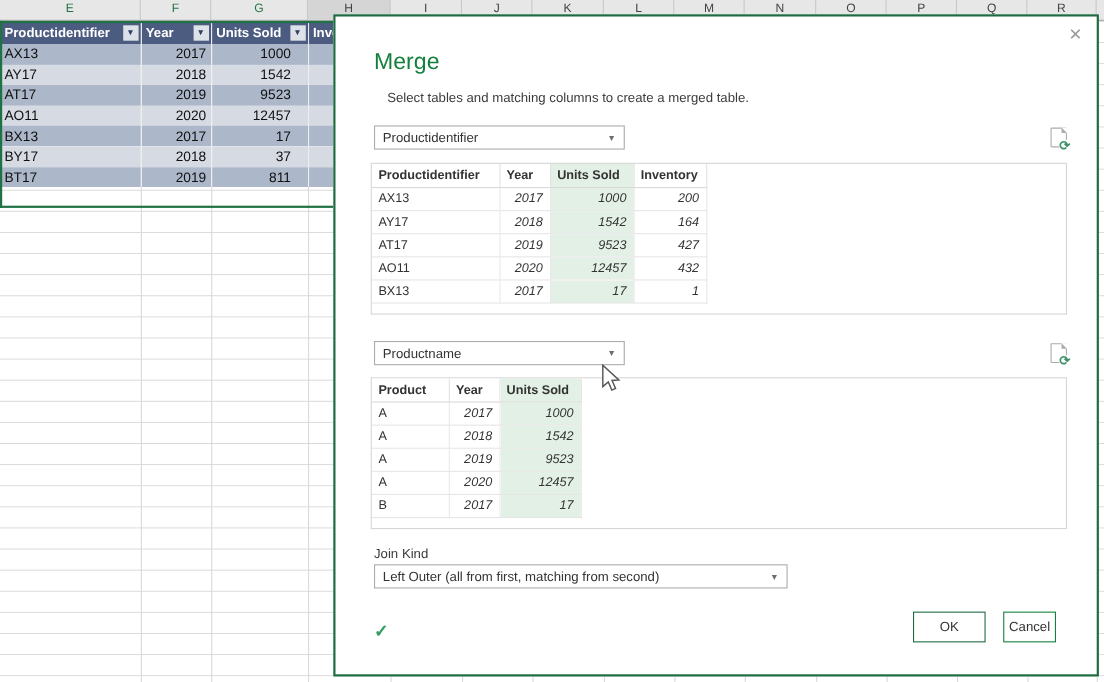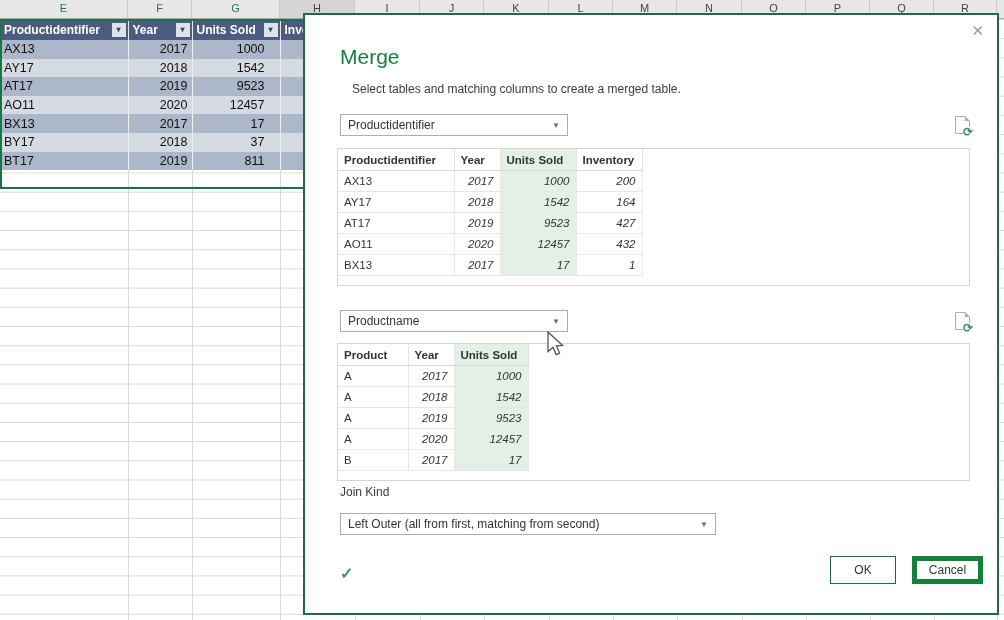--- a/index.html
+++ b/index.html
@@ -43,21 +43,21 @@
   .dlg-title{position:absolute;left:35px;top:30px;font-size:21px;color:#15803d;}
   .dlg-sub{position:absolute;left:35px;top:67px;font-size:12px;color:#3b3b3b;margin-left:12px;}
 
   .pv-select{position:absolute;width:228px;height:22px;box-sizing:border-box;border:1px solid #ACACAC;
              display:flex;align-items:center;justify-content:space-between;padding:0 7px;
              font-size:12px;color:#333;background:#fff;}
   .dd-arrow{color:#6e6e6e;font-size:8px;}
   #sel1{left:35px;top:99px;}
   #sel2{left:35px;top:295px;}
   #seljoin{left:35px;top:498px;width:376px;}
-  .join-label{position:absolute;left:35px;top:470px;font-size:12px;color:#3b3b3b;}
+  .join-label{position:absolute;left:35px;top:481px;font-size:12px;color:#3b3b3b;}
 
   .refresh-ic{position:absolute;width:13px;height:16px;border:1px solid #ABABAB;border-radius:1px;background:#fff;}
   #ric1{left:650px;top:101px;}
   #ric2{left:650px;top:297px;}
   .fold{position:absolute;right:-1px;top:-1px;width:0;height:0;
         border-left:5px solid #ABABAB;border-top:5px solid #fff;}
   .rarrow{position:absolute;right:-4px;bottom:-5px;color:#3E9168;font-size:12px;font-weight:bold;
           line-height:11px;background:#fff;}
 
   .pv-box{position:absolute;left:32px;width:633px;height:138px;box-sizing:border-box;
@@ -73,21 +73,21 @@
   .pv-box .hl{background:#E3F0E5;}
 
   .status{position:absolute;left:35px;top:549px;display:flex;align-items:center;gap:10px;
           font-size:12px;color:#3b3b3b;}
   .check{color:#2F9E5F;font-size:16px;font-weight:bold;}
 
   .btn{position:absolute;top:541px;height:28px;box-sizing:border-box;background:#fff;
        font-family:"Liberation Sans",sans-serif;font-size:12px;color:#333;
        display:flex;align-items:center;justify-content:center;padding:0;}
   .btn-ok{left:525px;width:66px;border:1px solid #1F6B43;}
-  .btn-cancel{left:607px;width:71px;border:5px solid #15803d;}
+  .btn-cancel{left:607px;width:48px;border:1px solid #15803d;}
 
   .cursor{position:absolute;left:547px;top:331px;z-index:50;pointer-events:none;}
 </style>
 </head>
 <body>
 
 <div class="stage">
 
   <div class="gridlayer"></div>
   <div id="vlines">

